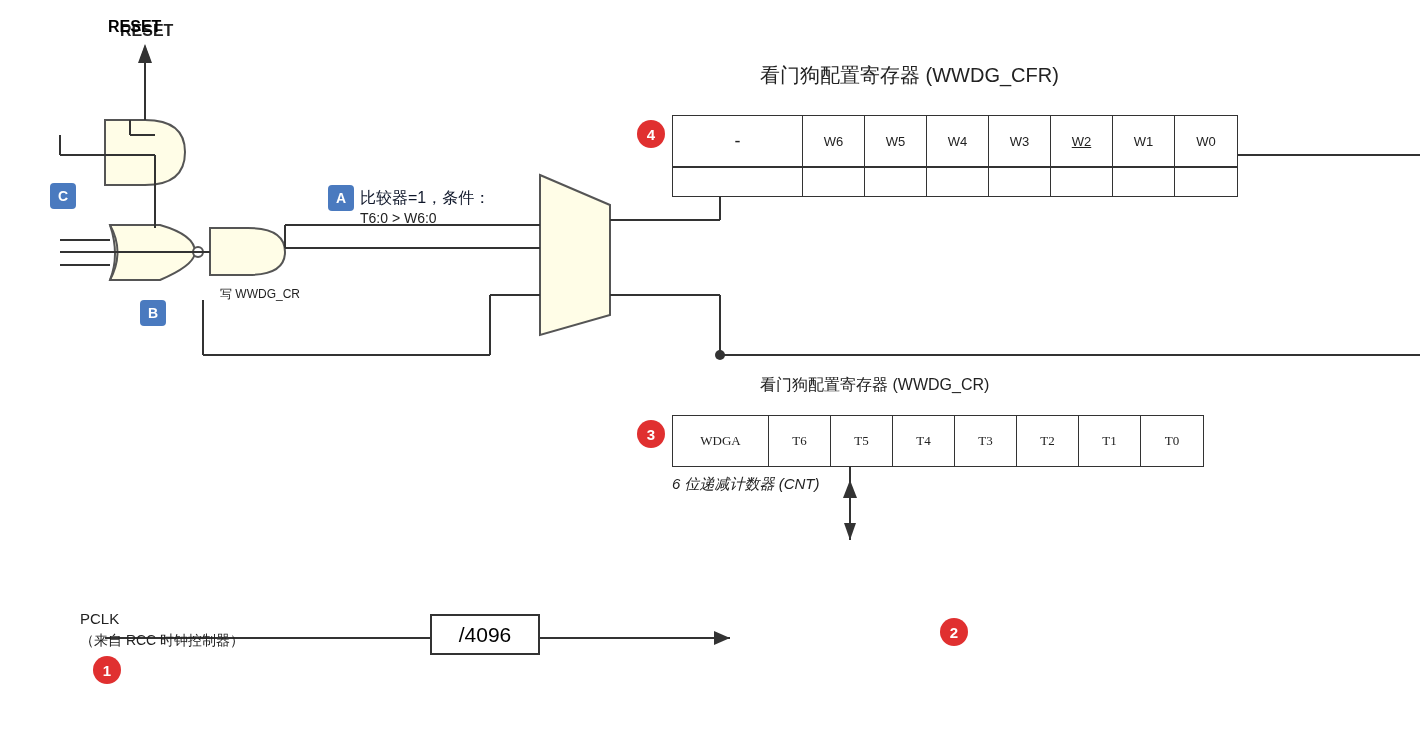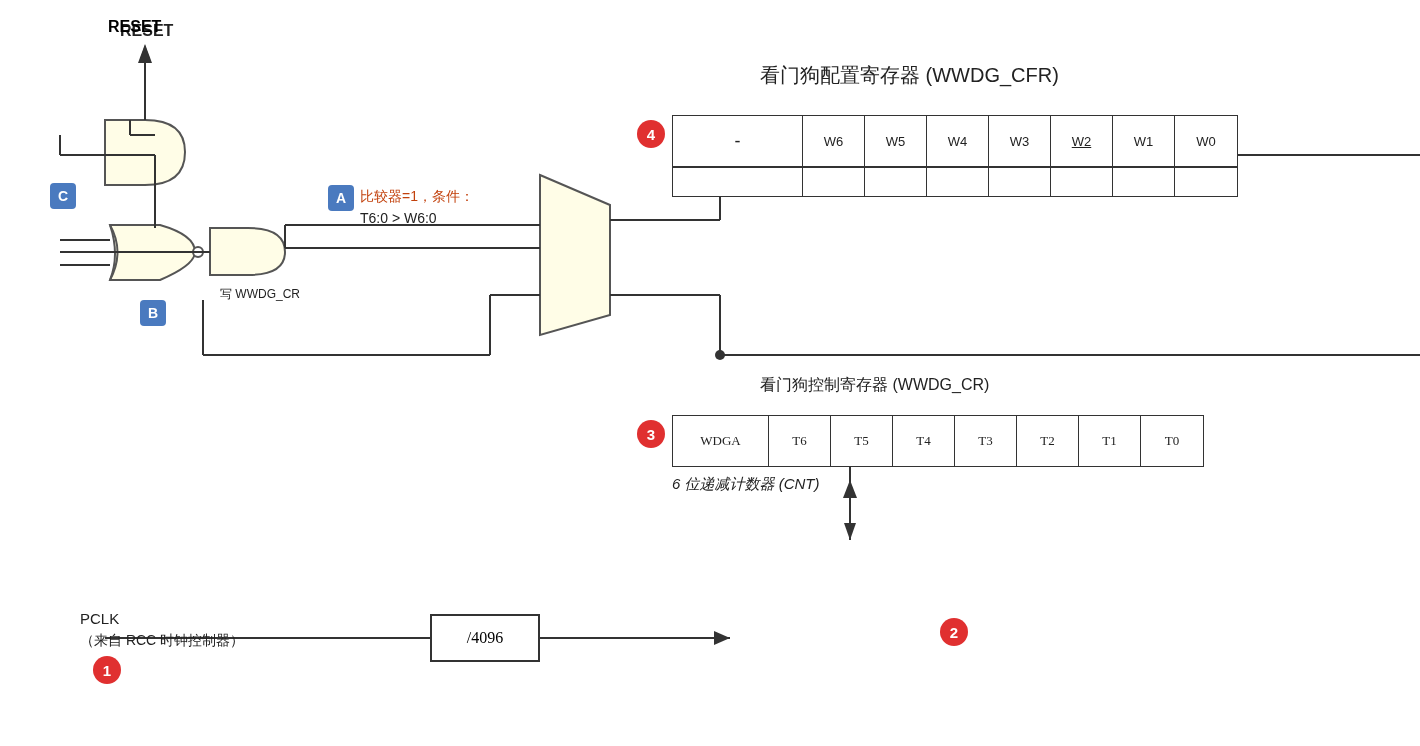--- a/index.html
+++ b/index.html
@@ -171,21 +171,21 @@
     <line x1="203" y1="252" x2="60" y2="252" stroke="#333" stroke-width="2"></line>
     <line x1="60" y1="252" x2="60" y2="252" stroke="#333" stroke-width="2"></line>
   </svg>
 
   <div class="label" style="left:120px; top:22px; font-size:16px; font-weight:bold;">RESET</div>
 
   <div class="badge" style="left:50px; top:183px;">C</div>
 
   <div class="badge" style="left:328px; top:185px;">A</div>
 
-  <div class="label" style="left:360px; top:188px; font-size:14px; color:#c2410c;">比较器=1，条件：</div>
+  <div class="label" style="left:360px; top:188px; font-size:16px; color:#0f172a;">比较器=1，条件：</div>
   <div class="label" style="left:360px; top:210px; font-size:14px; color:#222;">T6:0 &gt; W6:0</div>
 
   <div class="badge" style="left:140px; top:300px;">B</div>
 
   <div class="label" style="left:220px; top:286px; font-size:12px;">写 WWDG_CR</div>
 
   <div class="label" style="left:760px; top:62px; font-size:20px;">看门狗配置寄存器 (WWDG_CFR)</div>
 
   <div class="circle-badge" style="left:637px; top:120px;">4</div>
 
@@ -204,21 +204,21 @@
     <div class="register-cell" style="width:130px;"></div>
     <div class="register-cell" style="width:62px;"></div>
     <div class="register-cell" style="width:62px;"></div>
     <div class="register-cell" style="width:62px;"></div>
     <div class="register-cell" style="width:62px;"></div>
     <div class="register-cell" style="width:62px;"></div>
     <div class="register-cell" style="width:62px;"></div>
     <div class="register-cell" style="width:62px;"></div>
   </div>
 
-  <div class="label" style="left:760px; top:375px; font-size:16px;">看门狗控制寄存器 (WWDG_CR)</div>
+  <div class="label" style="left:760px; top:375px; font-size:16px;">看门狗配置寄存器 (WWDG_CR)</div>
 
   <div class="circle-badge" style="left:637px; top:420px;">3</div>
 
   <div class="register-row" style="left:672px; top:415px; height:52px;font-family:Liberation Serif, serif;">
     <div class="register-cell" style="width:96px; font-size:13px;">WDGA</div>
     <div class="register-cell" style="width:62px;">T6</div>
     <div class="register-cell" style="width:62px;">T5</div>
     <div class="register-cell" style="width:62px;">T4</div>
     <div class="register-cell" style="width:62px;">T3</div>
     <div class="register-cell" style="width:62px;">T2</div>
@@ -226,20 +226,20 @@
     <div class="register-cell" style="width:62px;">T0</div>
   </div>
 
   <div class="label" style="left:672px; top:475px; font-size:15px;font-style:italic;">6 位递减计数器 (CNT)</div>
 
   <div class="label" style="left:80px; top:610px; font-size:15px; font-weight:normal;">PCLK</div>
   <div class="label" style="left:80px; top:632px; font-size:14px;">（来自 RCC 时钟控制器）</div>
 
   <div class="circle-badge" style="left:93px; top:656px;">1</div>
 
-  <div class="divider-box" style="left:430px; top:614px; width:110px; height:48px; font-size:16px;font-family:Liberation Serif, serif;">/4096</div>
+  <div class="divider-box" style="left:430px; top:614px; width:110px; height:41px; font-size:21px;">/4096</div>
 
 
   <div class="circle-badge" style="left:940px; top:618px;">2</div>
 
   <div style="position:absolute; left:108px; top:18px; font-size:16px; font-weight:bold;">RESET</div>
 
 </div>
 
 </body></html>

